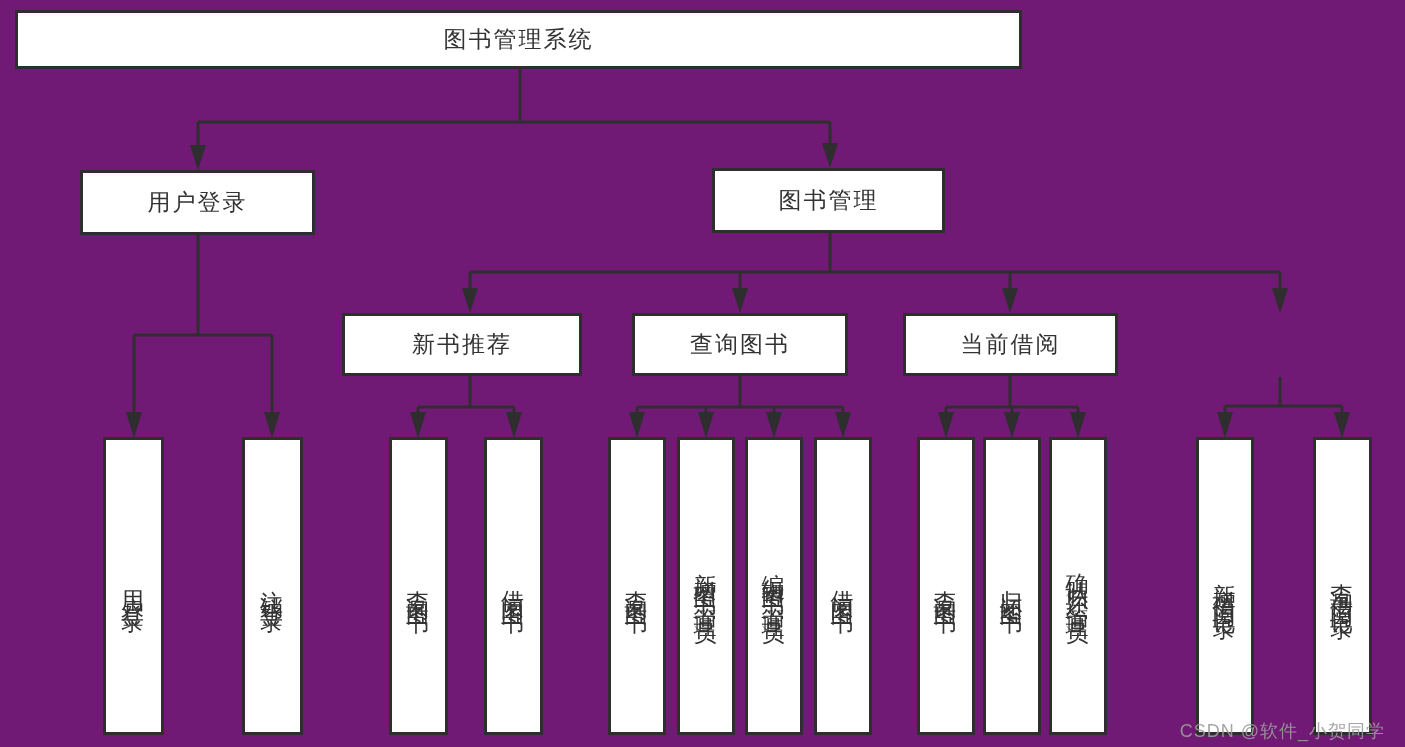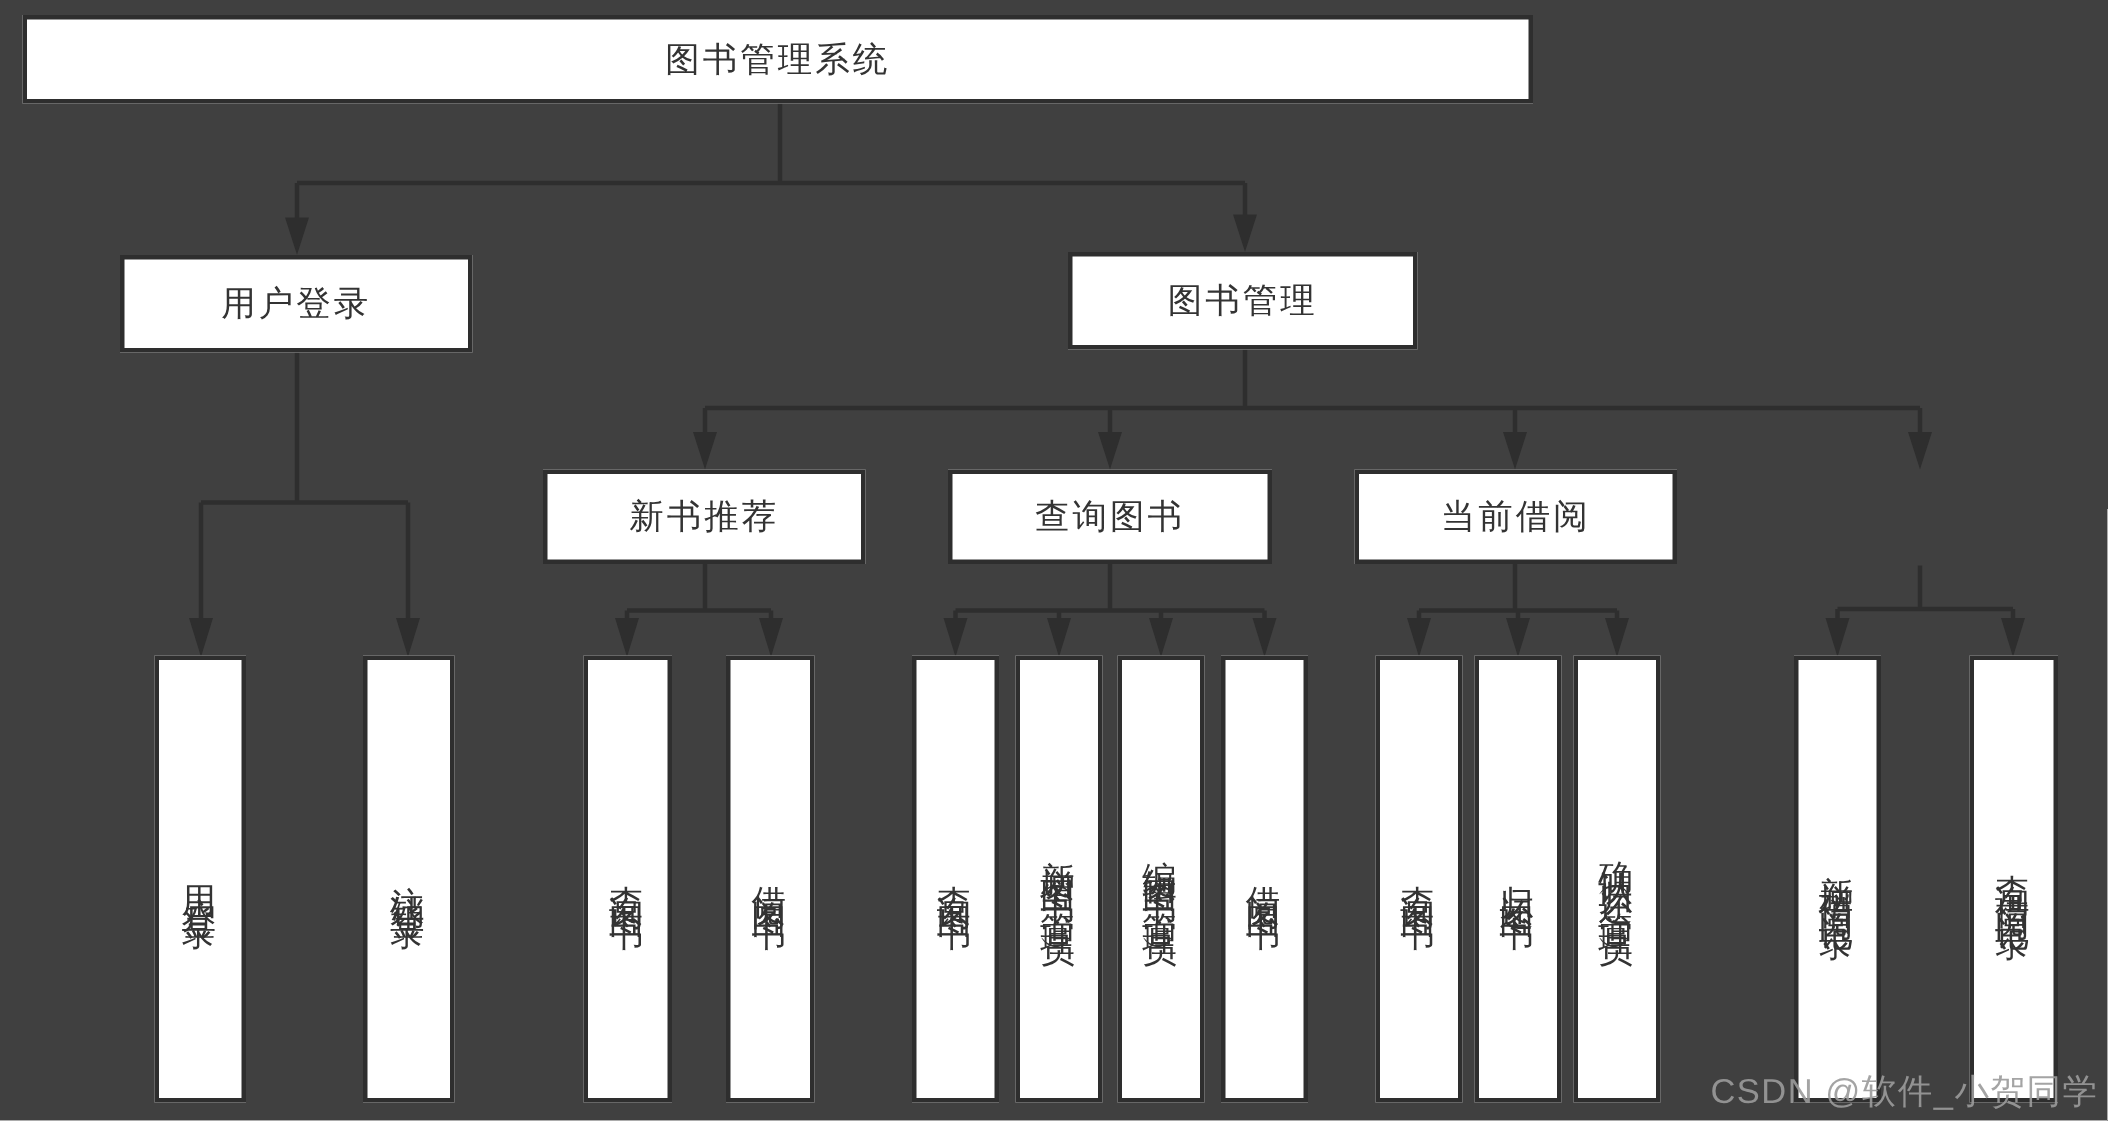--- a/index.html
+++ b/index.html
@@ -1,20 +1,20 @@
 <!DOCTYPE html>
 <html lang="zh"><head>
 <meta charset="utf-8">
 <style>
   html, body { margin: 0; padding: 0; background: #ffffff; }
   .stage {
     position: relative;
     width: 1405px;
     height: 747px;
-    background: #404040;
+    background: #701a75;
     font-family: "Liberation Sans", sans-serif;
     overflow: hidden;
   }
   .wires {
     position: absolute;
     left: 0; top: 0;
     width: 1405px; height: 747px;
     z-index: 1;
   }
   .node {
@@ -37,45 +37,45 @@
   .node.v span {
     writing-mode: vertical-rl;
     text-orientation: mixed;
     letter-spacing: 7px;
     white-space: normal;
   }
   
   .n-root   { left: 15px;   top: 10px;  width: 1007px; height: 59px; }
   .n-login  { left: 80px;   top: 170px; width: 235px;  height: 65px; }
   .n-mgmt   { left: 712px;  top: 168px; width: 233px;  height: 65px; }
-  .n-newbk  { left: 362px;  top: 313px; width: 215px;  height: 63px; }
+  .n-newbk  { left: 342px;  top: 313px; width: 240px;  height: 63px; }
   .n-borrow { left: 632px;  top: 313px; width: 216px;  height: 63px; }
   .n-cur    { left: 903px;  top: 313px; width: 215px;  height: 63px; }
   .n-rec    { left: 1173px; top: 313px; width: 215px;  height: 63px; }
   
   .leaf { top: 437px; height: 298px; }
   .n-ul  { left: 103px;  width: 61px; }
   .n-lo  { left: 242px;  width: 61px; }
   .n-nb1 { left: 389px;  width: 59px; }
   .n-nb2 { left: 484px;  width: 59px; }
   .n-bb1 { left: 608px;  width: 58px; }
   .n-bb2 { left: 677px;  width: 58px; }
   .n-bb3 { left: 745px;  width: 58px; }
   .n-bb4 { left: 814px;  width: 58px; }
   .n-cb1 { left: 917px;  width: 58px; }
   .n-cb2 { left: 983px;  width: 58px; }
   .n-cb3 { left: 1049px; width: 58px; }
   .n-br1 { left: 1196px; width: 58px; }
   .n-br2 { left: 1313px; width: 59px; }
   .watermark {
     position: absolute;
-    right: 6px;
+    right: 20px;
     bottom: 4px;
     z-index: 5;
-    font-size: 23px;
+    font-size: 18px;
     color: #9b9b9b;
     letter-spacing: 1px;
     opacity: 0.9;
   }
 </style>
 </head>
 <body>
 
 <div class="stage">
 

